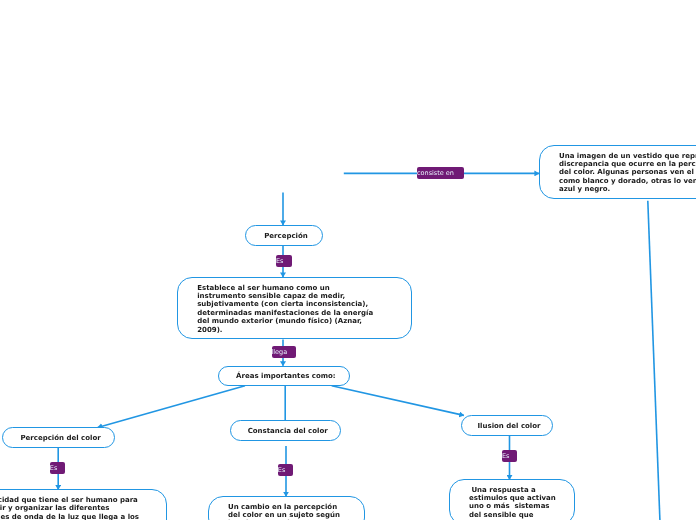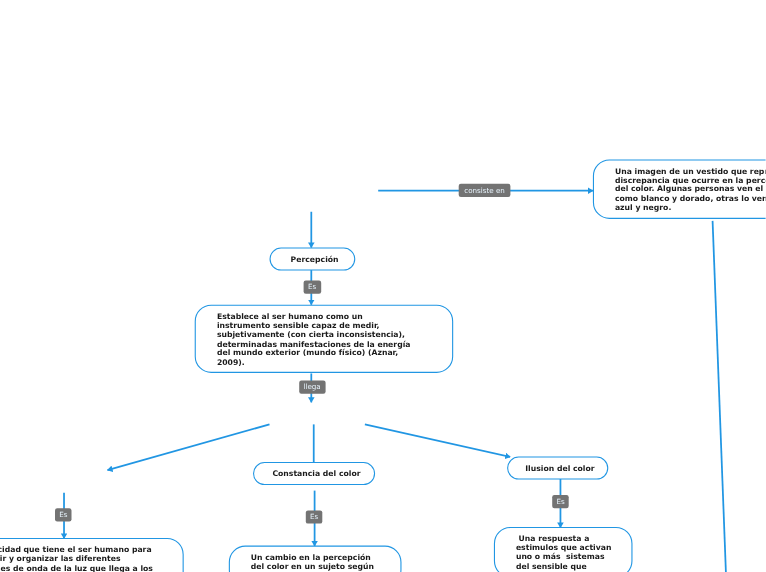--- a/index.html
+++ b/index.html
@@ -9,22 +9,22 @@
   #canvas{position:relative;width:696px;height:520px;background:#fff;}
   svg.links{position:absolute;left:0;top:0;width:696px;height:520px;overflow:visible;}
 
   .node{position:absolute;box-sizing:border-box;border:1px solid #2196e3;
         background:#ffffff;border-radius:15px;padding:5.6px 19px 4.6px;}
   .node .txt{font-size:7px;font-weight:bold;color:#1a1a1a;line-height:8.35px;
              text-align:left;white-space:pre;}
   .node.center{padding-left:4px;padding-right:0;}
   .node.center .txt{text-align:center;}
 
-  .label{position:absolute;box-sizing:border-box;background:#737373;
-         border-radius:2px;display:flex;align-items:center;justify-content:center;}
+  .label{position:absolute;box-sizing:border-box;background:#701a75;
+         border-radius:2px;display:flex;align-items:center;}
   .label .txt{font-size:6.5px;font-weight:normal;color:#e8f4fd;line-height:8px;white-space:nowrap;}
 </style>
 </head>
 <body>
 
 <div id="canvas">
 
   <svg class="links" viewBox="0 0 696 520">
     <defs>
       <marker id="arrow" markerUnits="userSpaceOnUse" viewBox="0 0 5 6" refX="4.6" refY="3" markerWidth="5" markerHeight="6" orient="auto">
@@ -61,21 +61,27 @@
 
   <div class="node" style="left:177.2px;top:277.2px;width:235px;">
     <div class="txt">Establece al ser humano como un
 instrumento sensible capaz de medir,
 subjetivamente (con cierta inconsistencia),
 determinadas manifestaciones de la energía
 del mundo exterior (mundo físico) (Aznar,
 2009).</div>
   </div>
 
+  <div class="node center" style="left:218.2px;top:365.8px;width:131.4px;">
+    <div class="txt">Áreas importantes como:</div>
+  </div>
 
+  <div class="node center" style="left:2.2px;top:427.2px;width:112.8px;">
+    <div class="txt">Percepción del color</div>
+  </div>
 
   <div class="node center" style="left:229.9px;top:420px;width:111.6px;">
     <div class="txt">Constancia del color</div>
   </div>
 
   <div class="node center" style="left:461px;top:415.4px;width:92px;">
     <div class="txt">Ilusion del color</div>
   </div>
 
   <div class="node" style="left:-52.5px;top:489.4px;width:219.8px;">

